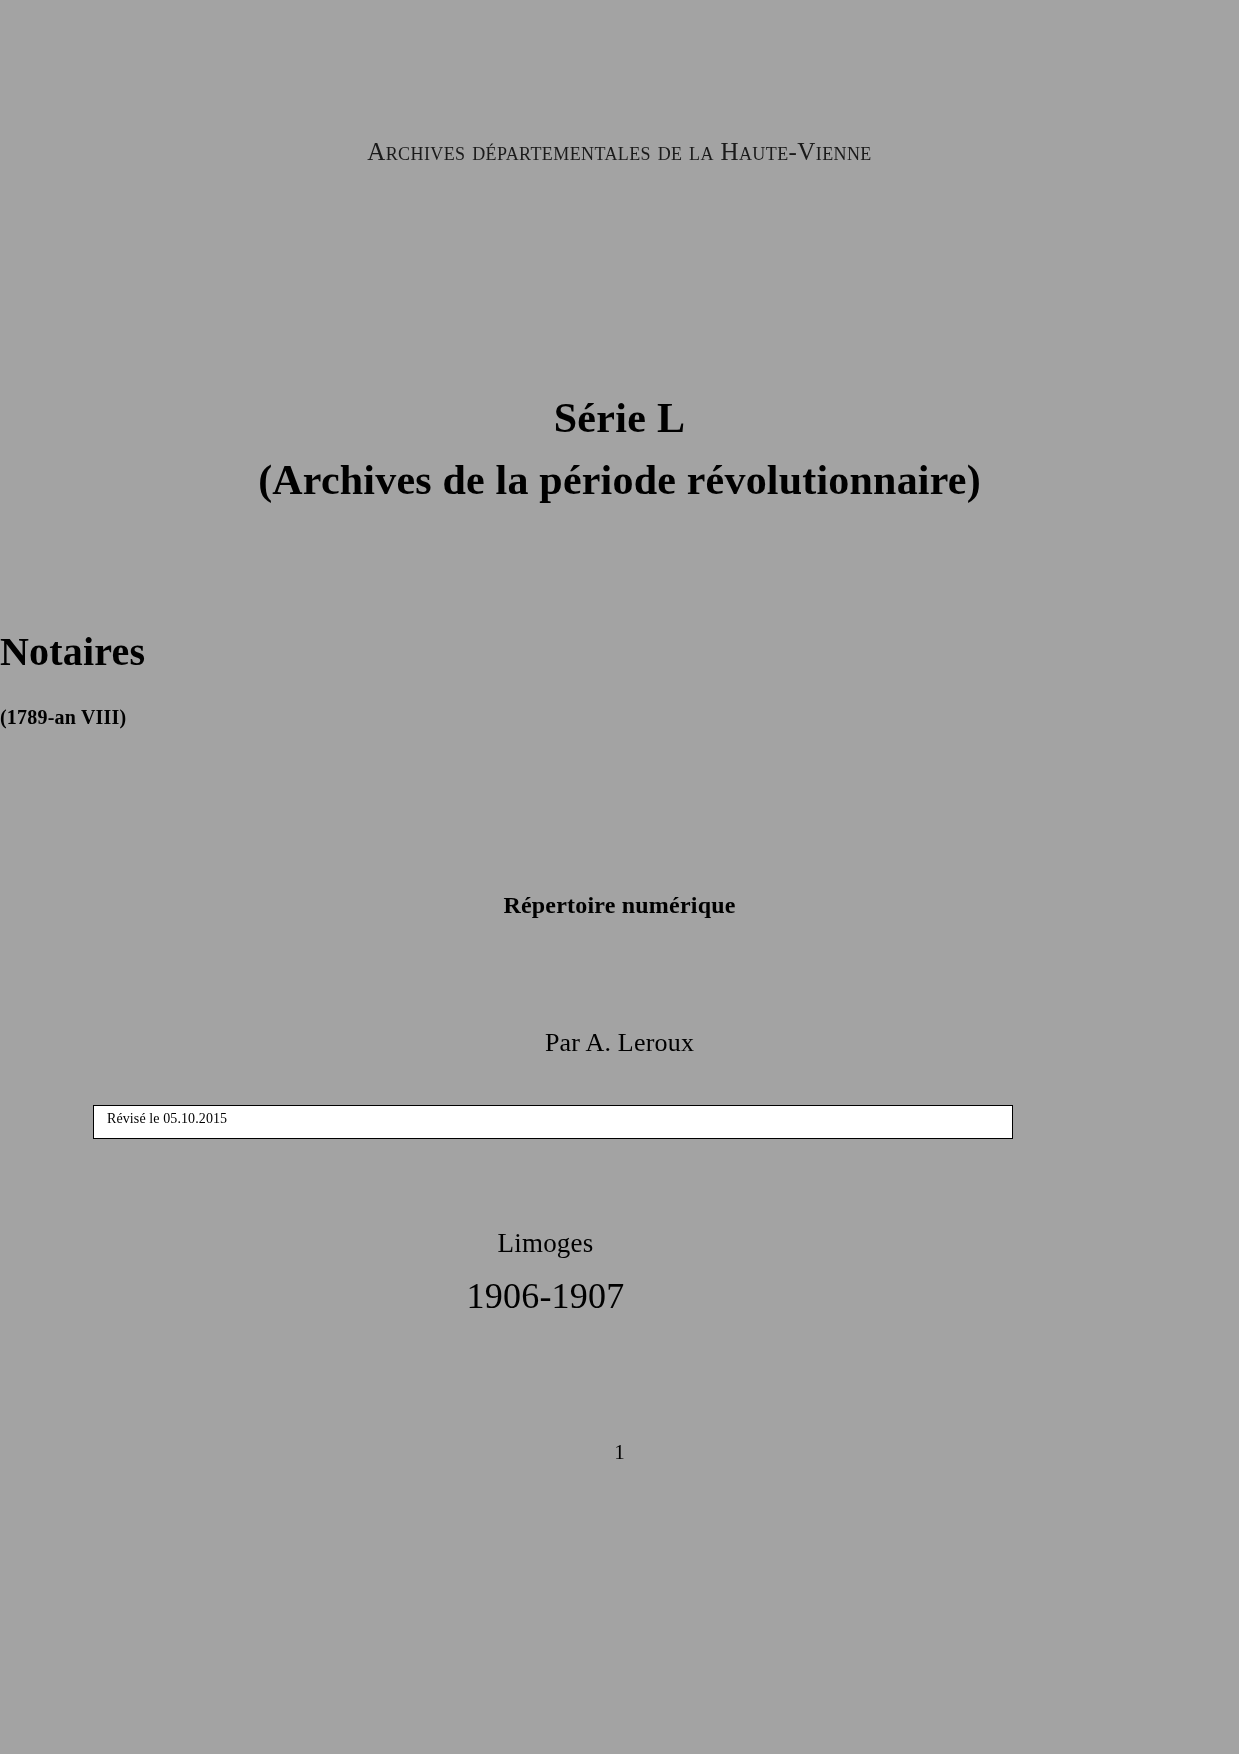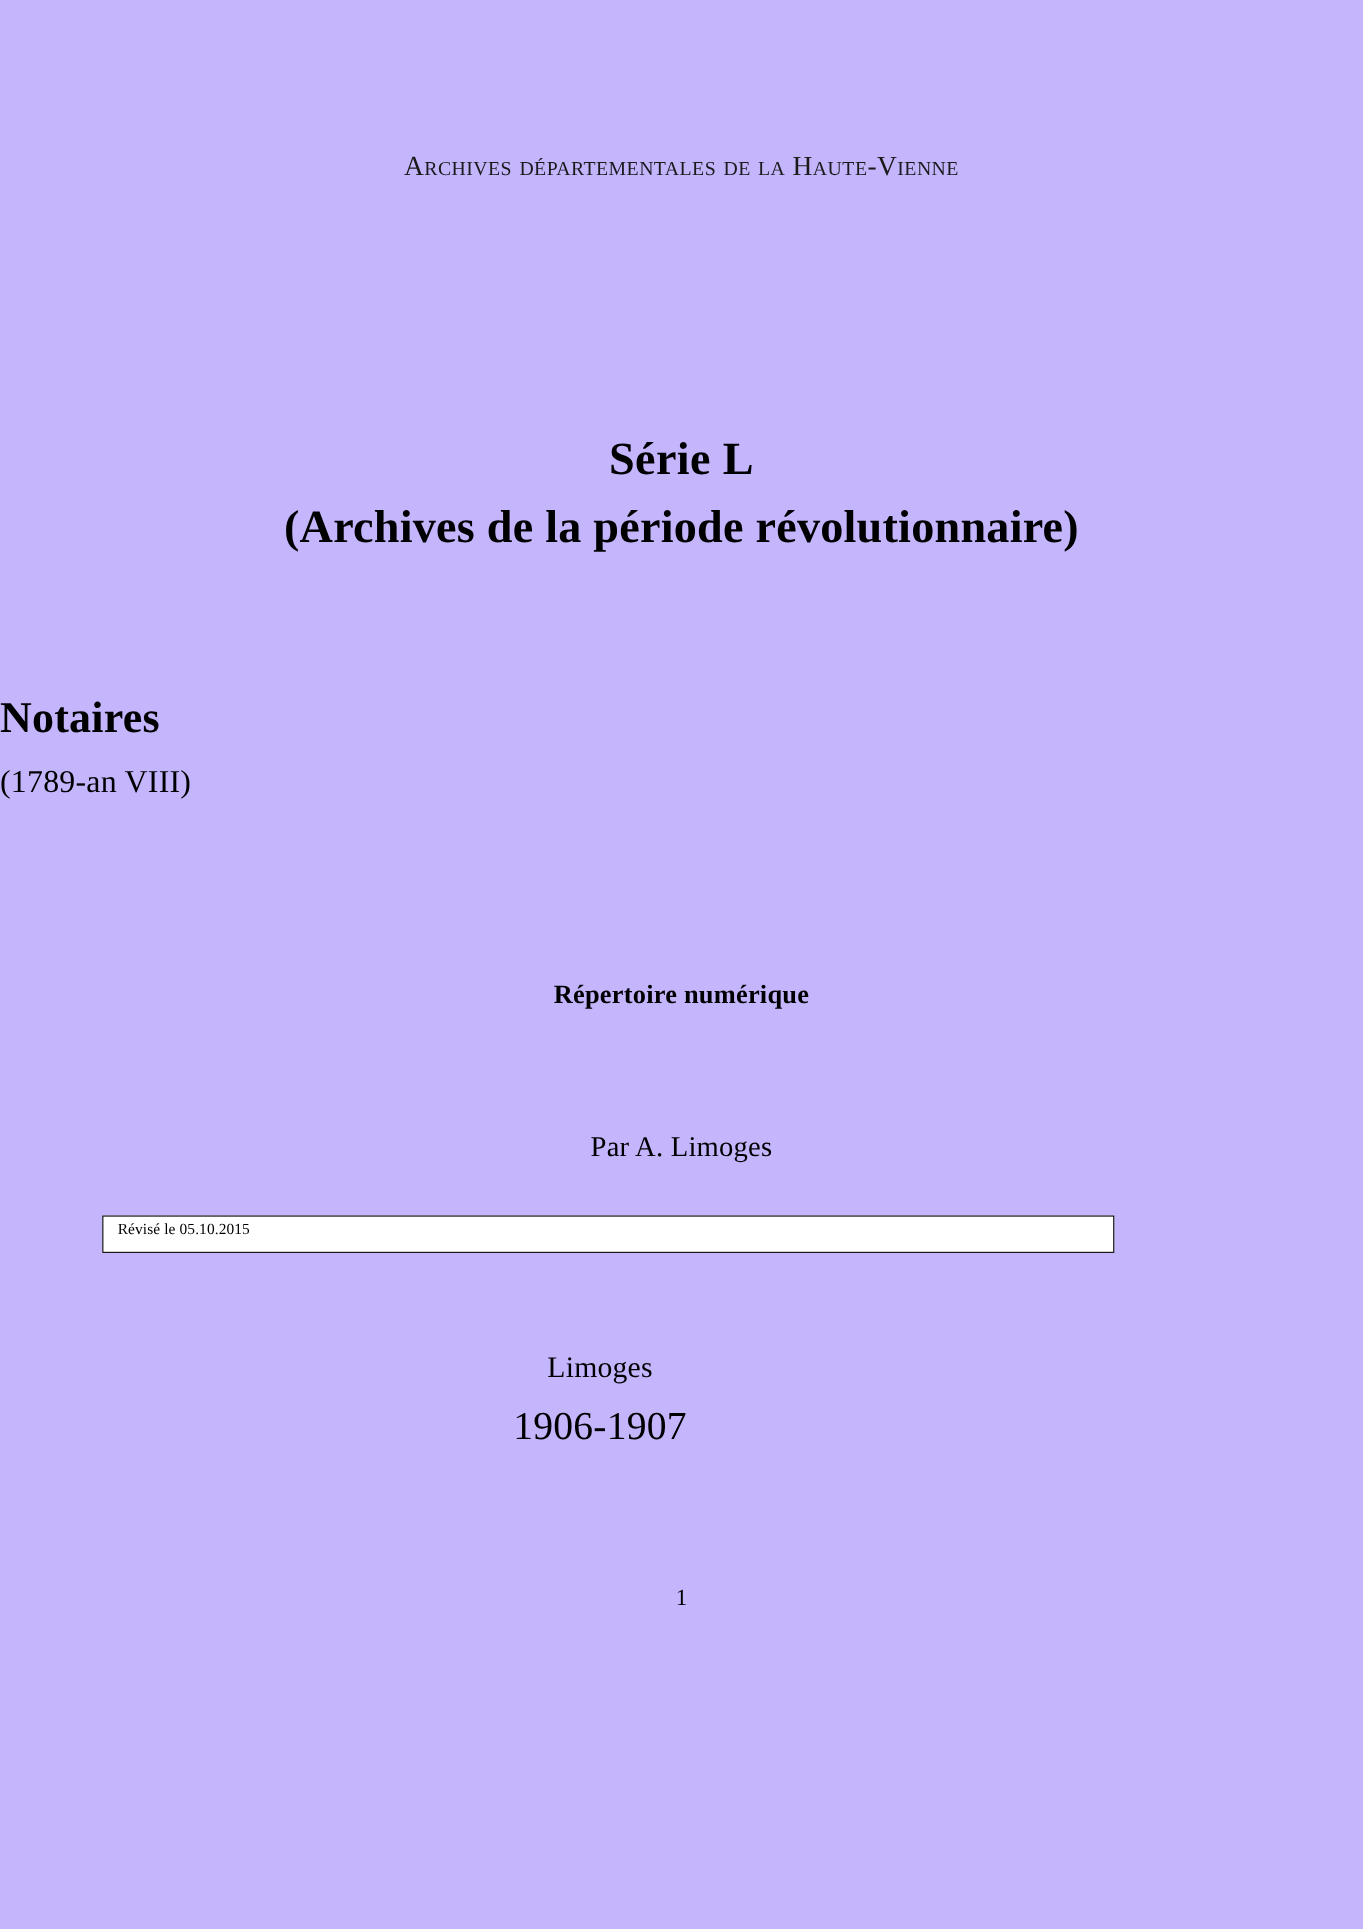--- a/index.html
+++ b/index.html
@@ -13,21 +13,21 @@
     position: relative;
     font-family: "Liberation Serif", serif;
     color: #000000;
     overflow: hidden;
   }
   .page {
     position: absolute;
     inset: 0;
     width: 1239px;
     height: 1754px;
-    background: #c4b5fd;
+    background: #a3a3a3;
   }
 
   
   .institution {
     position: absolute;
     top: 138px;
     left: 0;
     width: 1239px;
     text-align: center;
     font-family: "Liberation Serif", serif;
@@ -67,23 +67,23 @@
     left: 0;
     width: 1239px;
     text-align: left;
   }
   .subject {
     font-size: 40px;
     font-weight: bold;
     letter-spacing: 0.2px;
   }
   .subject-dates {
-    margin-top: 20px;
-    font-size: 29px;
-    font-weight: normal;
+    margin-top: 31px;
+    font-size: 20px;
+    font-weight: bold;
     letter-spacing: 0.2px;
   }
 
   
   .kind {
     position: absolute;
     top: 892px;
     left: 0;
     width: 1239px;
     text-align: center;
@@ -163,21 +163,21 @@
     <div class="title-line-2">(Archives de la période révolutionnaire)</div>
   </div>
 
   <div class="subject-block">
     <div class="subject">Notaires</div>
     <div class="subject-dates">(1789-an VIII)</div>
   </div>
 
   <div class="kind">Répertoire numérique</div>
 
-  <div class="author">Par A. Limoges</div>
+  <div class="author">Par A. Leroux</div>
 
   <div class="revision-box">
     <div class="revision-text">Révisé le 05.10.2015</div>
   </div>
 
   <div class="imprint">
     <div class="imprint-city">Limoges</div>
     <div class="imprint-years">1906-1907</div>
   </div>
 

